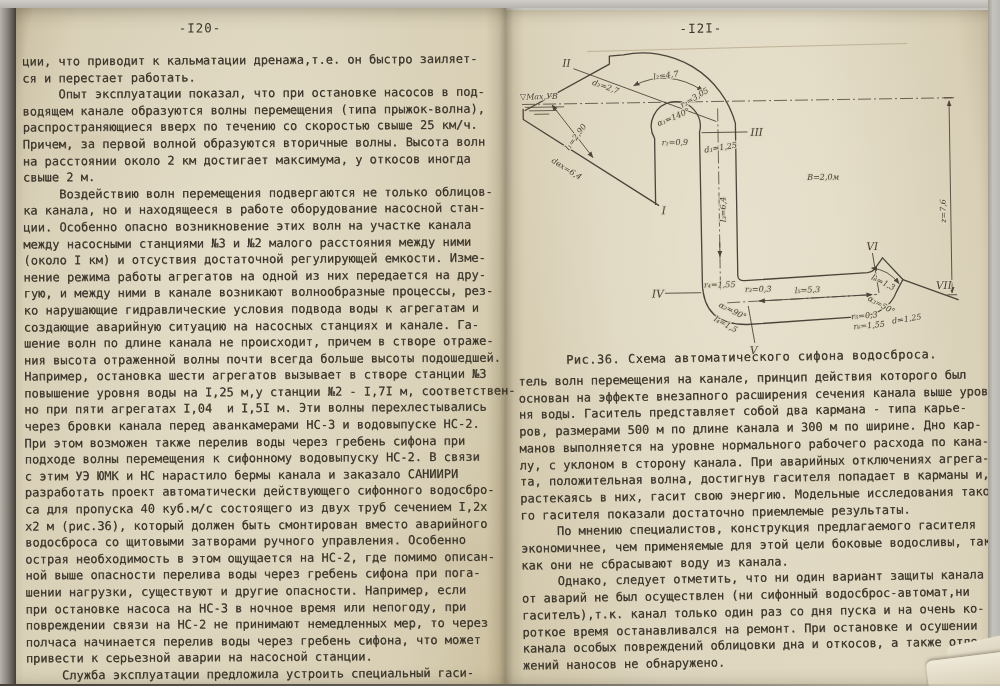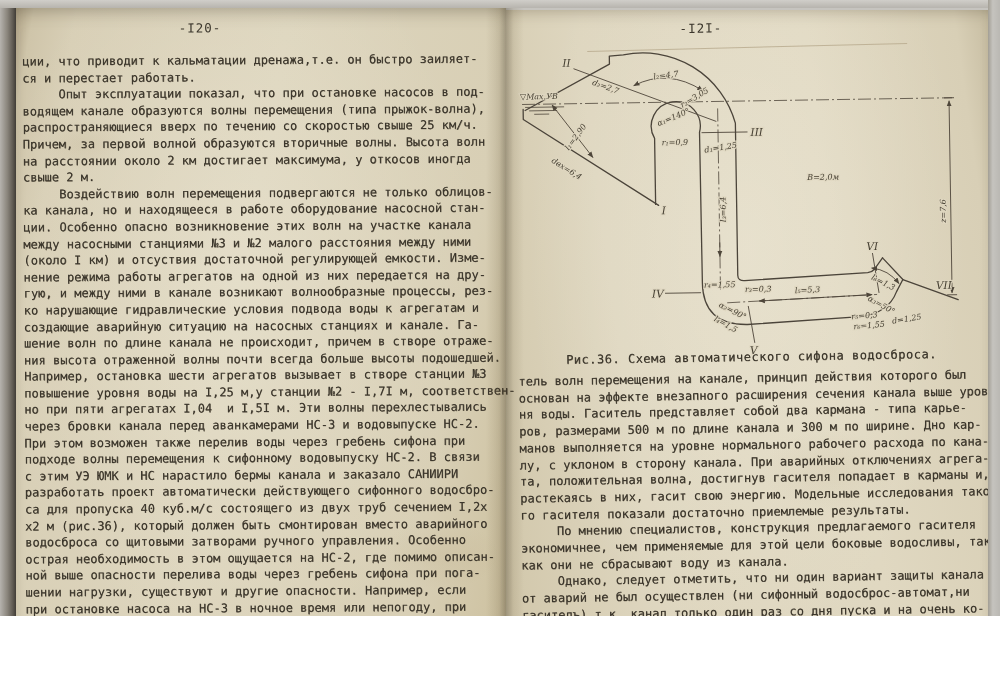--- a/index.html
+++ b/index.html
@@ -1,16 +1,16 @@
 <!DOCTYPE html>
 <html><head>
 <meta charset="utf-8">
 <style>
   html,body{margin:0;padding:0;}
-  .photo{position:relative;width:1000px;height:616px;background:#c6c4bf;overflow:hidden;
+  .photo{position:relative;width:1000px;height:686px;background:#c6c4bf;overflow:hidden;
          font-family:"DejaVu Sans Mono", monospace;}
   
   .page{position:absolute;}
   .page-left{left:16px;top:8px;width:490px;height:684px;
     background:linear-gradient(100deg,#b3a68a 0,#cfc5aa 3%,#d8cfb6 10%,#ddd5bd 45%,#d8cfb5 82%,#cdc1a0 98%);
     box-shadow:inset 0 14px 18px -12px rgba(80,70,50,.45), inset 0 -16px 20px -14px rgba(70,60,40,.5);}
   .page-right{left:506px;top:10px;width:482px;height:680px;
     background:linear-gradient(262deg,#c7bda2 0,#d8cfb6 6%,#e0d8c1 32%,#ded6bf 72%,#d2c8ac 97%);
     box-shadow:inset 0 12px 16px -12px rgba(80,70,50,.4), inset 0 -14px 18px -12px rgba(70,60,40,.45);}
   .vignette{position:absolute;pointer-events:none;}

